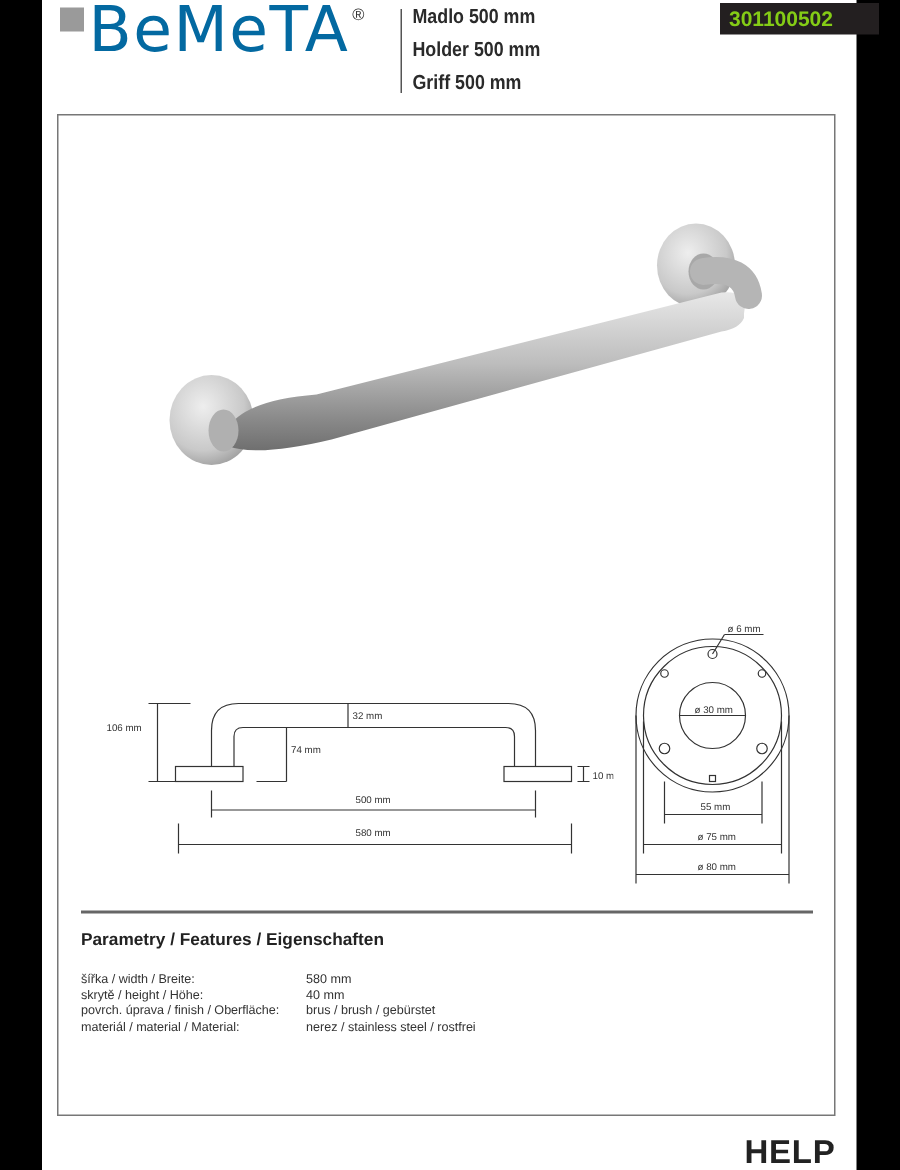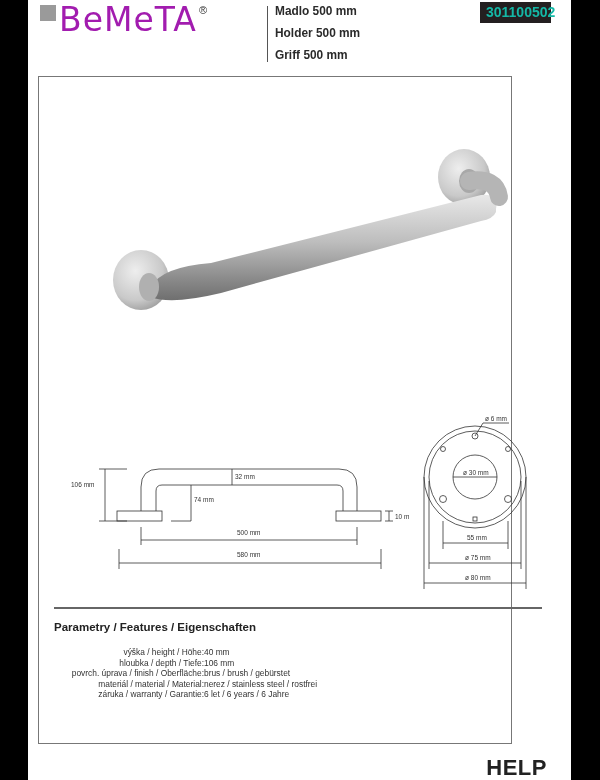--- a/index.html
+++ b/index.html
@@ -1,35 +1,35 @@
 <!DOCTYPE html>
 <html><head>
 <meta charset="utf-8">
 <style>
   html, body { margin:0; padding:0; }
   body { width:600px; height:780px; background:#000; position:relative; overflow:hidden; font-family:"Liberation Sans", sans-serif; }
   .page { position:absolute; left:28px; top:0; width:543px; height:780px; background:#fff; }
   .logo { position:absolute; left:12px; top:0px; height:40px; display:flex; align-items:flex-start; }
   .logo-square { width:16px; height:16px; background:#9a9a9a; margin-top:5px; margin-right:3px; }
-  .logo-text { font-family:"DejaVu Sans", sans-serif; font-size:33px; letter-spacing:1px; color:#a21caf; line-height:40px; font-weight:400; }
+  .logo-text { font-family:"DejaVu Sans", sans-serif; font-size:42px; letter-spacing:1px; color:#0369a1; line-height:40px; font-weight:400; }
   .logo-reg { font-size:11px; color:#333; margin-left:2px; margin-top:4px; }
   .title-sep { position:absolute; left:239px; top:6px; width:1px; height:56px; background:#555; }
   .titles { position:absolute; left:247px; top:0; }
   .titles div { font-family:"Liberation Sans", sans-serif; font-weight:bold; font-size:13.5px; color:#2a2a2a; line-height:22px; transform:scaleX(0.88); transform-origin:left; }
-  .badge { position:absolute; left:452px; top:2px; width:71px; height:21px; background:#231f20; color:#14b8a6; font-weight:bold; font-size:14px; line-height:21px; padding-left:6px; box-sizing:border-box; }
-  .frame { position:absolute; left:10px; top:76px; width:474px; height:668px; border:1.5px solid #777; box-sizing:border-box;text-align:right; }
+  .badge { position:absolute; left:452px; top:2px; width:106px; height:21px; background:#231f20; color:#84cc16; font-weight:bold; font-size:14px; line-height:21px; padding-left:6px; box-sizing:border-box; }
+  .frame { position:absolute; left:10px; top:76px; width:519px; height:668px; border:1.5px solid #777; box-sizing:border-box; }
   .photo { position:absolute; left:62px; top:60px; width:420px; height:180px; }
   .drawing-side { position:absolute; left:30px; top:380px; width:340px; height:130px; }
   .drawing-front { position:absolute; left:370px; top:320px; width:140px; height:200px; }
   .divider { position:absolute; left:15px; top:530px; width:488px; height:2px; background:#666; }
   .features-title { position:absolute; left:15px; top:544px; font-weight:bold; font-size:11.5px; color:#222; }
   .spec-table { position:absolute; left:15px; top:570px; font-size:8.4px; color:#333; line-height:10.6px; }
   .spec-row { display:flex; }
   .spec-label { width:150px; }
-  .help { position:absolute; right:24px; top:755px; font-weight:bold; font-size:22px; color:#222; letter-spacing:0.5px; }
+  .help { position:absolute; right:14px; top:755px; font-weight:bold; font-size:22px; color:#222; letter-spacing:0.5px; }
   svg text { font-family:"Liberation Sans", sans-serif; }
 </style>
 </head>
 <body>
 
 <div class="page">
 
   <div class="logo">
     <div class="logo-square"></div>
     <span class="logo-text">BeMeTA</span>
@@ -128,36 +128,32 @@
       <line x1="15" y1="186" x2="117" y2="186"></line>
       <text x="56" y="183" font-size="6.5" fill="#333" stroke="none">ø 80 mm</text>
     </svg>
 
     <div class="divider"></div>
 
     <div class="features-title">Parametry / Features / Eigenschaften</div>
 
     <div class="spec-table">
       <div class="spec-row">
-        <span class="spec-label">výška / height / Höhe:</span>
-        <span>40 mm</span>
+        <span class="spec-label">šířka / width / Breite:</span>
+        <span>580 mm</span>
       </div>
       <div class="spec-row">
-        <span class="spec-label">hloubka / depth / Tiefe:</span>
-        <span>106 mm</span>
+        <span class="spec-label">skrytě / height / Höhe:</span>
+        <span>40 mm</span>
       </div>
       <div class="spec-row">
         <span class="spec-label">povrch. úprava / finish / Oberfläche:</span>
         <span>brus / brush / gebürstet</span>
       </div>
       <div class="spec-row">
         <span class="spec-label">materiál / material / Material:</span>
         <span>nerez / stainless steel / rostfrei</span>
       </div>
-      <div class="spec-row">
-        <span class="spec-label">záruka / warranty / Garantie:</span>
-        <span>6 let / 6 years / 6 Jahre</span>
-      </div>
     </div>
   </div>
 
   <div class="help">HELP</div>
 </div>
 
 </body></html>

